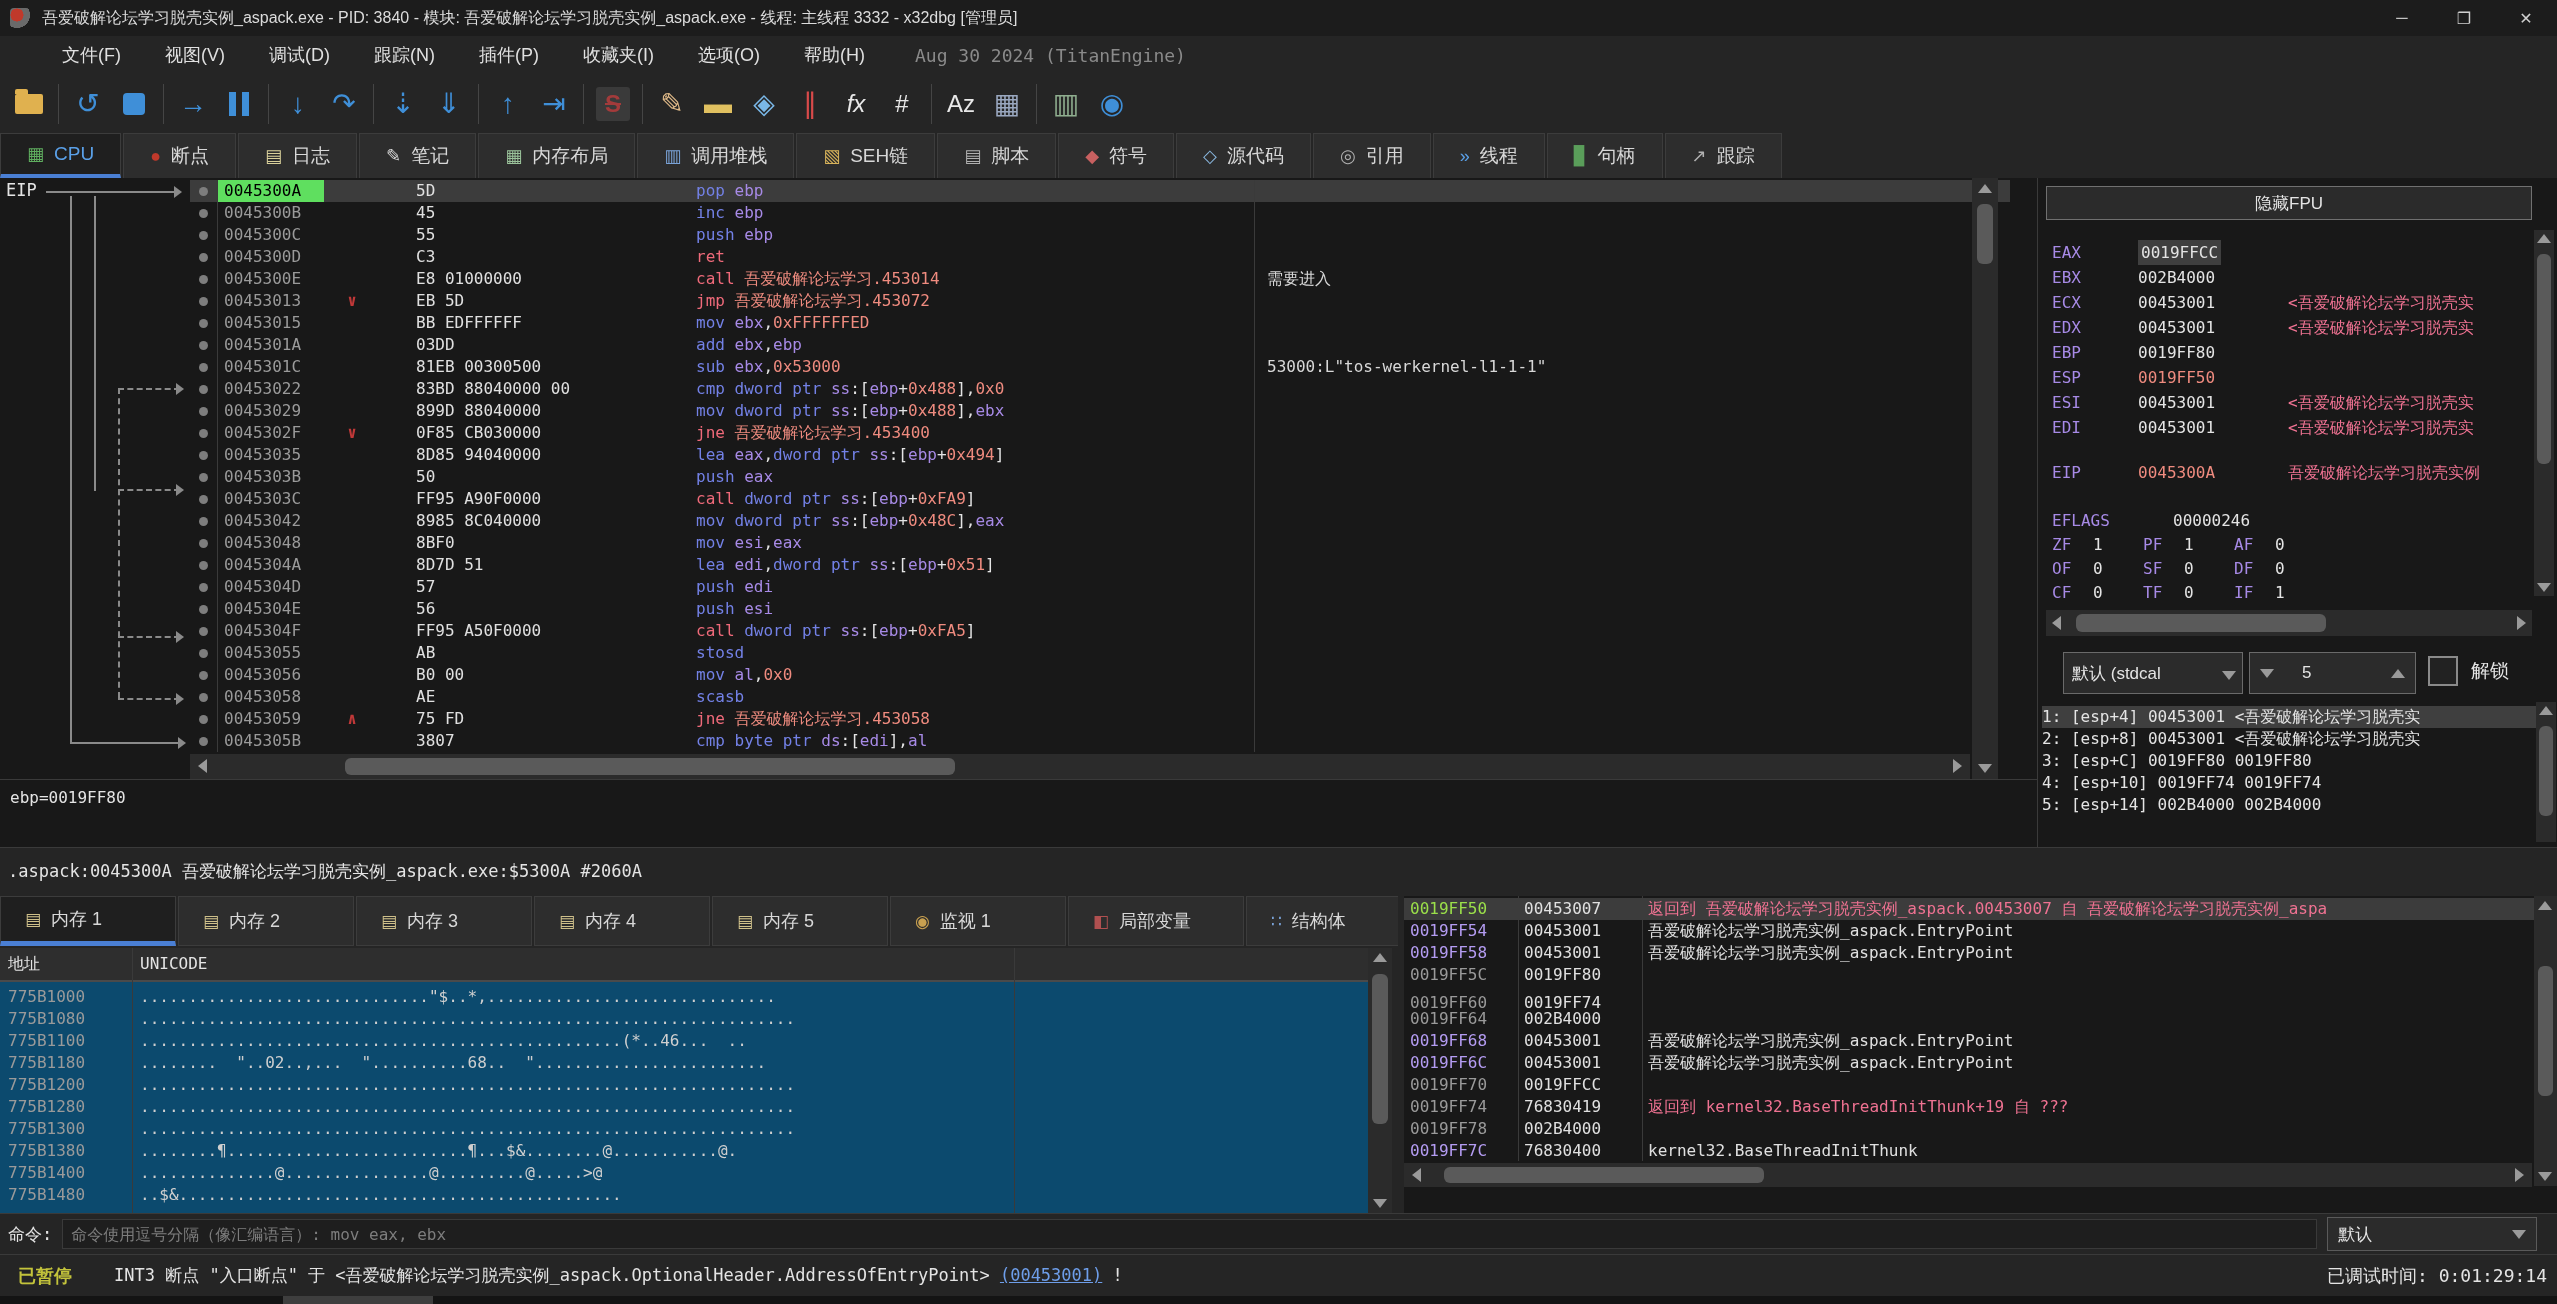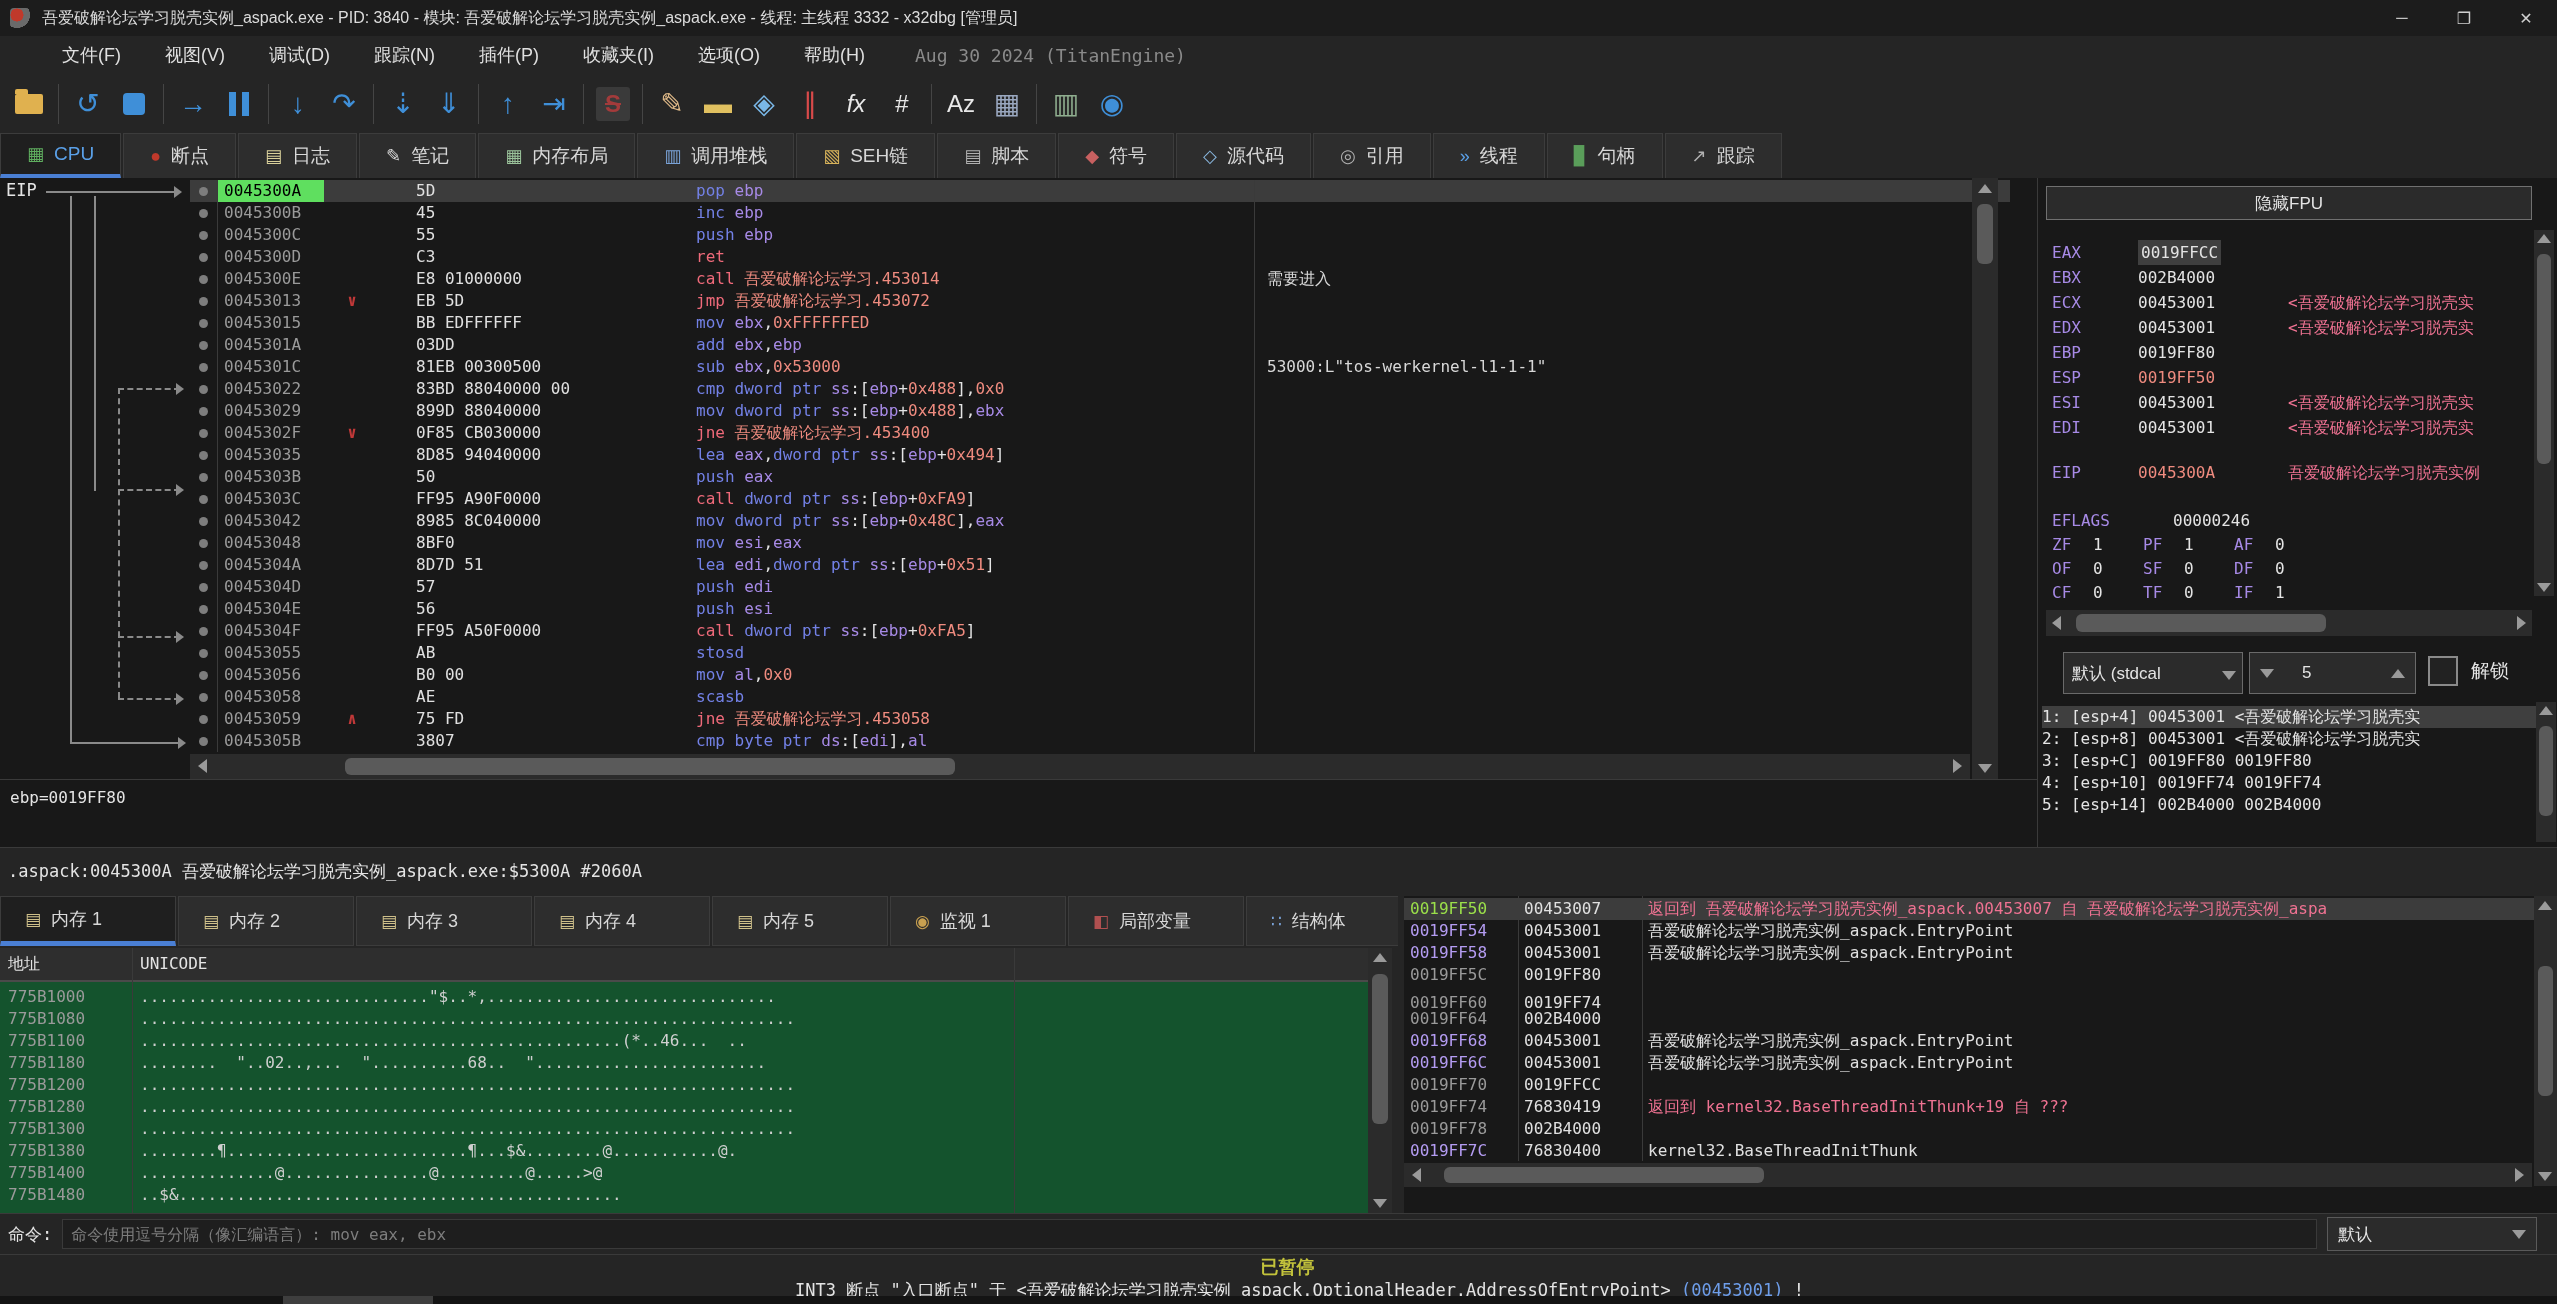--- a/index.html
+++ b/index.html
@@ -99,21 +99,21 @@
   .argrow { position:absolute; left:4px; width:494px; height:22px; line-height:22px; font-family:"DejaVu Sans Mono",monospace;
             font-size:16px; color:#e4e4e4; white-space:pre; overflow:hidden; }
   .argrow.sel { background:#3f3f3f; }
 
   
   #memtabs { left:0; top:896px; width:1392px; height:52px; background:#252525; display:flex; }
   .btab { height:50px; display:flex; align-items:center; padding:0 24px; font-size:18px; color:#d8d8d8;
           background:#2d2d2d; border:1px solid #3c3c3c; margin-right:2px; min-width:176px; }
   .btab .ticon { font-size:17px; margin-right:10px; }
   .btab.active { background:#1f1f1f; border-bottom:5px solid #4a7fd4; }
-  #memtable { left:0; top:948px; width:1392px; height:265px; background:#14532d; }
+  #memtable { left:0; top:948px; width:1392px; height:265px; background:#0c4a6e; }
   #memhead { position:absolute; left:0; top:0; width:1368px; height:34px; background:#2e2e2e; border-bottom:2px solid #4a4a4a;
              font-family:"DejaVu Sans Mono",monospace; font-size:16px; color:#e4e4e4; }
   #memhead .h-addr { position:absolute; left:8px; top:6px; }
   #memhead .h-uni { position:absolute; left:140px; top:6px; }
   .mem-div { position:absolute; top:0; width:1px; height:265px; background:#3a3a3a; }
   .mrow { position:absolute; left:0; height:22px; line-height:22px; font-family:"DejaVu Sans Mono",monospace; font-size:16px; white-space:pre; }
   .m-addr { position:absolute; left:8px; color:#9a9a9a; }
   .m-txt { position:absolute; left:140px; color:#cfcfcf; width:860px; overflow:hidden; }
 
   
@@ -129,21 +129,21 @@
 
   
   #cmdbar { left:0; top:1213px; width:2557px; height:41px; background:#252525; border-top:1px solid #3a3a3a; display:flex; align-items:center; }
   #cmd-label { margin-left:8px; font-size:17px; font-family:"DejaVu Sans Mono",monospace; color:#e4e4e4; }
   #cmd-input { margin-left:10px; width:2255px; height:30px; background:#1e1e1e; border:1px solid #3a3a3a; color:#cfcfcf;
                font-family:"DejaVu Sans Mono",monospace; font-size:16px; padding:0 8px; }
   #cmd-input::placeholder { color:#7d7d7d; }
   #cmd-profile { margin-left:10px; width:210px; height:34px; border:1px solid #5a5a5a; background:#2b2b2b; display:flex;
                  align-items:center; padding:0 10px; font-size:17px; position:relative; }
   .caret-dn { width:0; height:0; border-left:7px solid transparent; border-right:7px solid transparent; border-top:9px solid #9a9a9a; }
-  #statusbar { left:0; top:1254px; width:2557px; height:42px; background:#252525; border-top:1px solid #3a3a3a; display:flex; align-items:center;flex-direction:column; }
+  #statusbar { left:0; top:1254px; width:2557px; height:42px; background:#252525; border-top:1px solid #3a3a3a; display:flex; align-items:center; }
   #status-state { margin-left:18px; color:#c3c33b; font-size:18px; font-weight:bold; }
   #status-msg { margin-left:42px; font-family:"DejaVu Sans Mono",monospace; font-size:17px; color:#e4e4e4; white-space:pre; }
   #status-link { color:#6e9eea; text-decoration:underline; }
   #status-time { margin-left:auto; margin-right:10px; font-family:"DejaVu Sans Mono",monospace; font-size:18px; color:#e4e4e4; }
   #bottomstrip { left:0; top:1296px; width:2557px; height:8px; background:#141414; }
   #bottomstrip .seg { position:absolute; left:283px; top:0; width:150px; height:8px; background:#3e3e3e; }
 
   #eip-label { position:absolute; left:6px; top:180px; font-size:17px; color:#e4e4e4; font-family:"DejaVu Sans Mono",monospace; }
 </style>
 </head>

